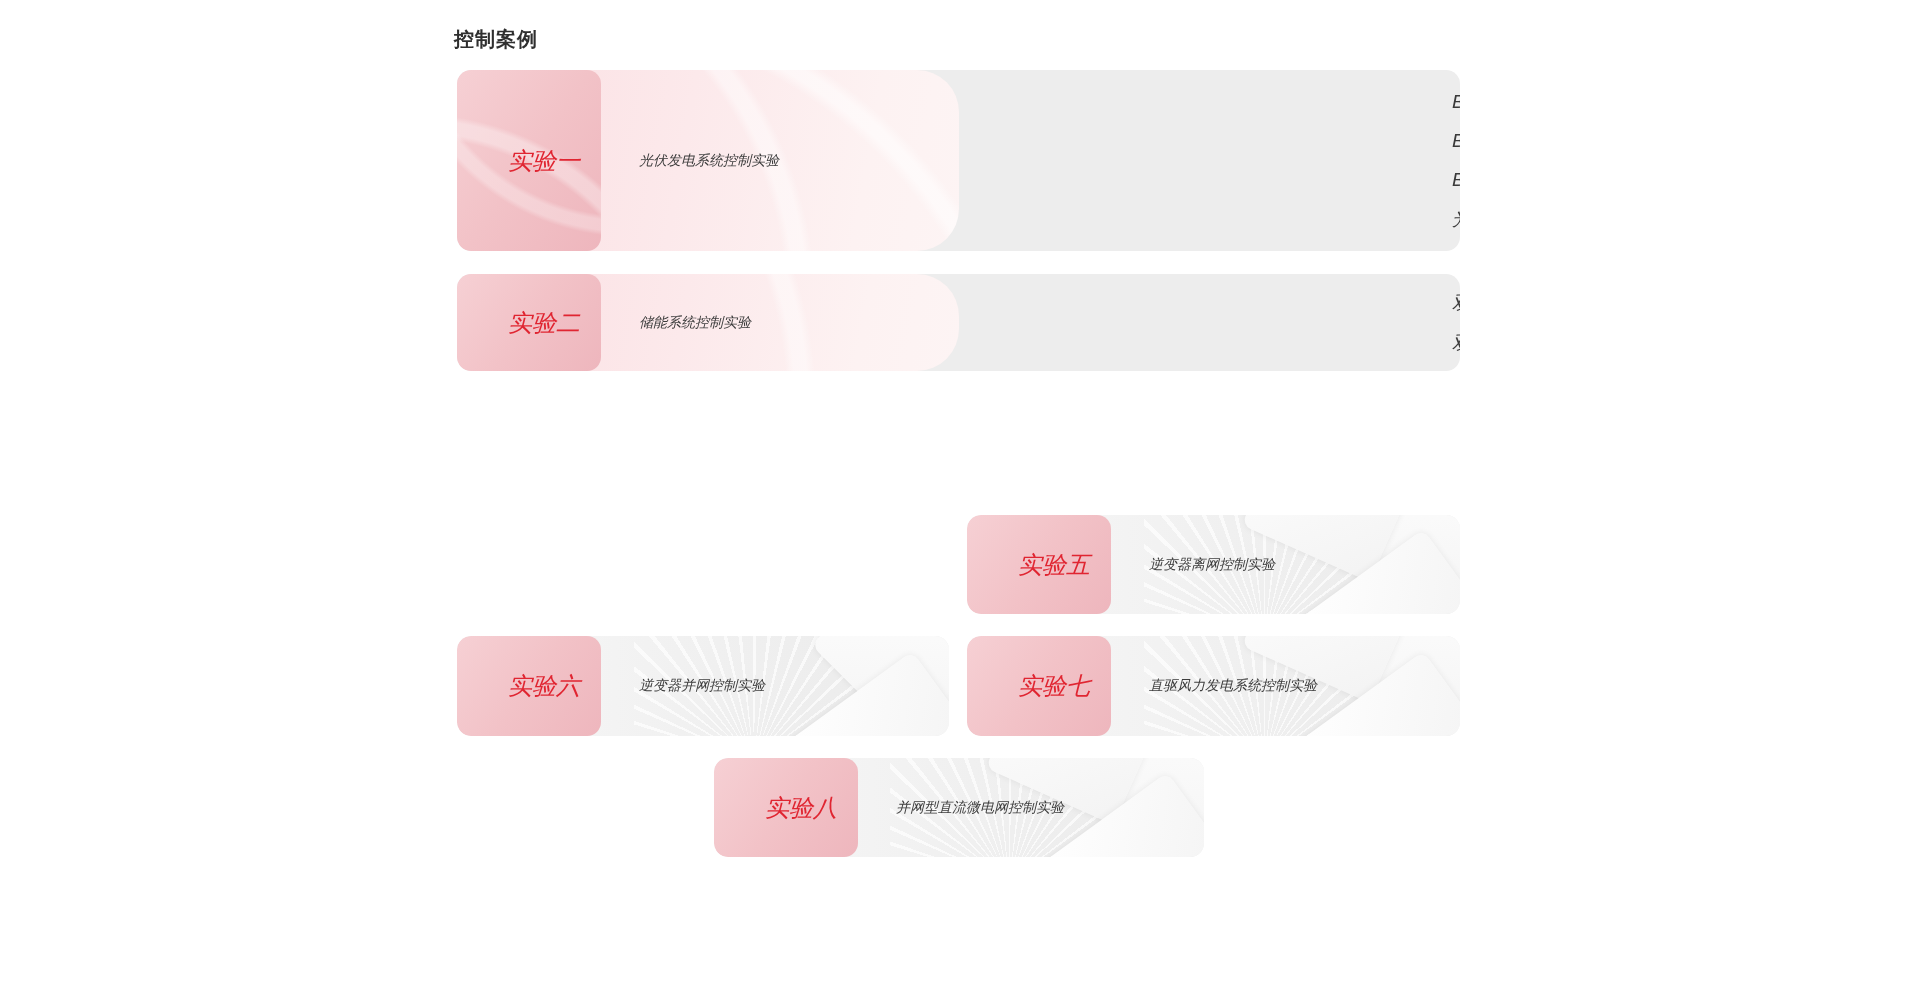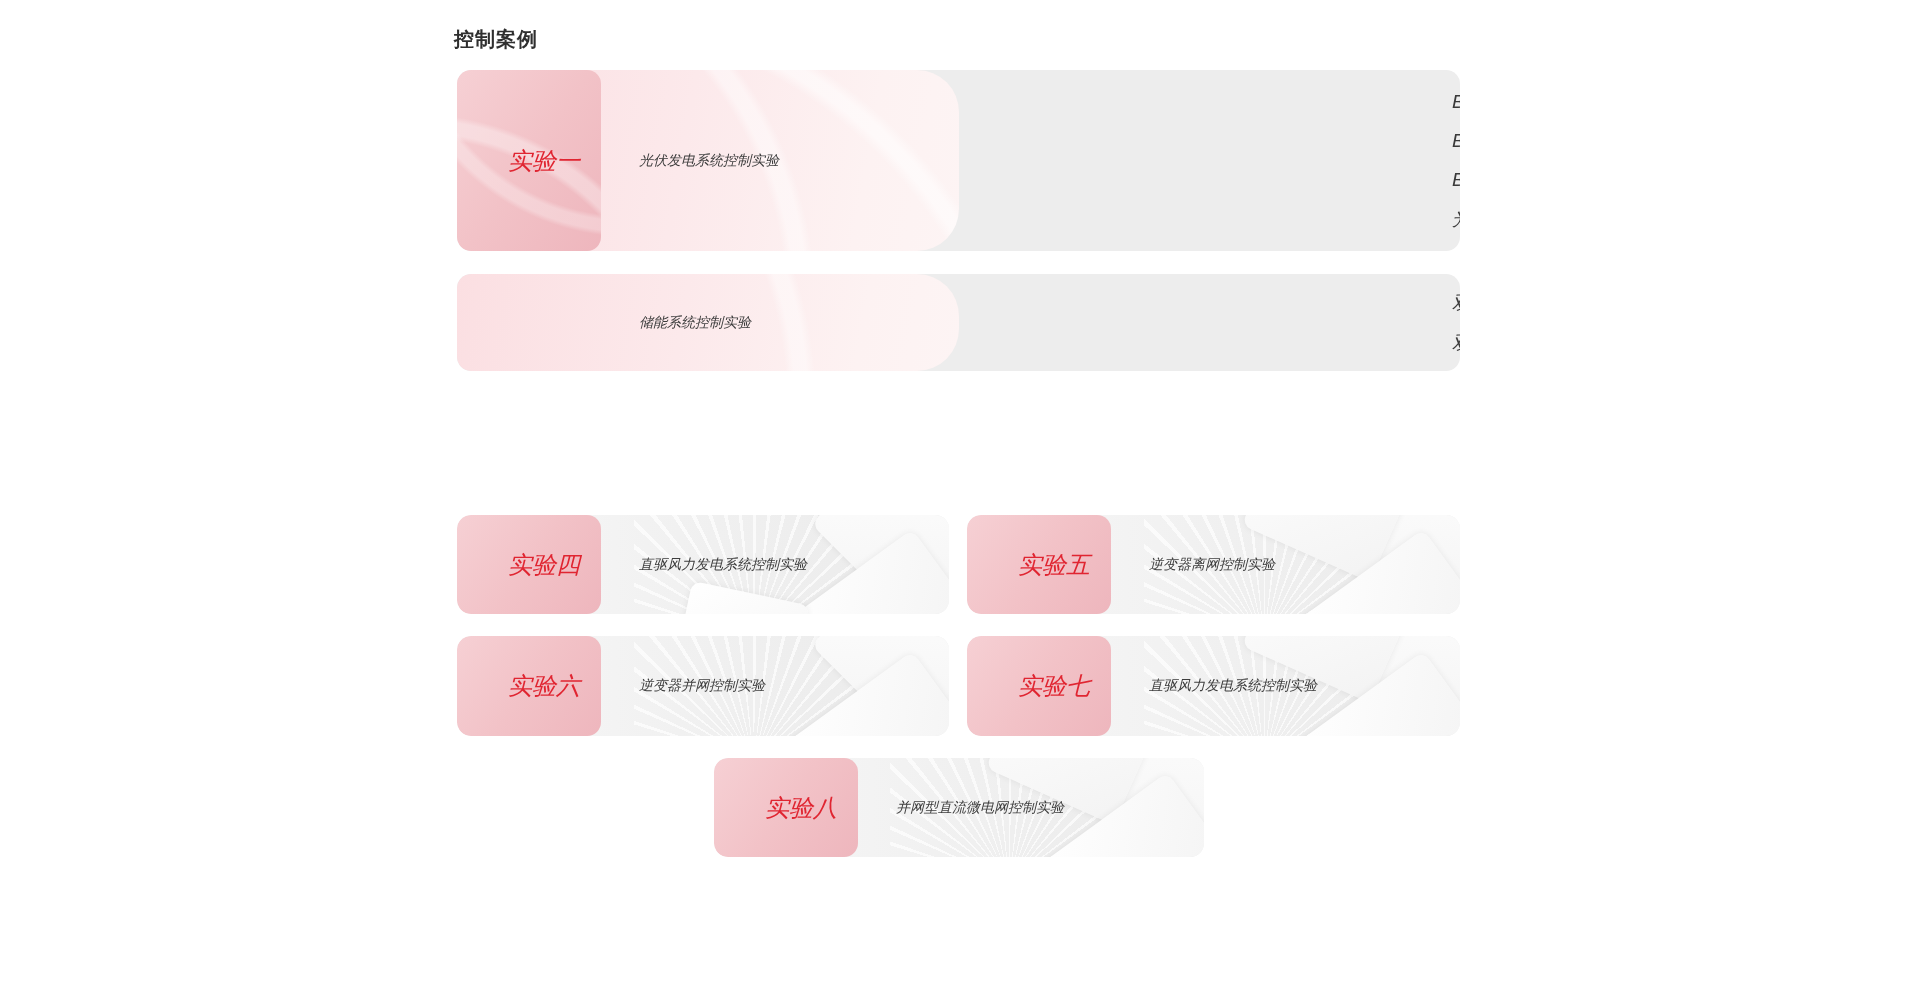--- a/index.html
+++ b/index.html
@@ -88,38 +88,31 @@
     <div class="subs">
       <div class="sub">BOOST电路电压开环控制实验</div>
       <div class="sub">BOOST电路电压闭环控制实验</div>
       <div class="sub">BOOST电路电流开环控制实验</div>
       <div class="sub">光伏BOOST变换器的MPPT控制实验</div>
     </div>
   </div>
 
   <div class="card cardA c2">
     <div class="pinkzone"></div>
+    <div class="block">
+      <span class="badge">实验二</span>
+    </div>
     <div class="label">储能系统控制实验</div>
     <div class="subs wide-gap">
       <div class="sub">双向BUCK-BOOST电路电压闭环控制实验</div>
       <div class="sub">双向BUCK-BOOST电路电流闭环控制实验</div>
     </div>
   </div>
 
 
-  <div class="card cardB c4">
-    <div class="fanlines"></div>
-    <i class="sheet sheet1"></i>
-    <i class="sheet sheet3"></i>
-    <i class="sheet sheet4"></i>
-    <div class="block">
-      <span class="badge">实验四</span>
-    </div>
-    <div class="label">直驱风力发电系统控制实验</div>
-  </div>
 
   <div class="card cardB c5">
     <div class="fanlines"></div>
     <i class="sheet sheet1"></i>
     <i class="sheet sheet2"></i>
     <i class="sheet sheet3"></i>
     <div class="block">
       <span class="badge">实验五</span>
     </div>
     <div class="label">逆变器离网控制实验</div>

